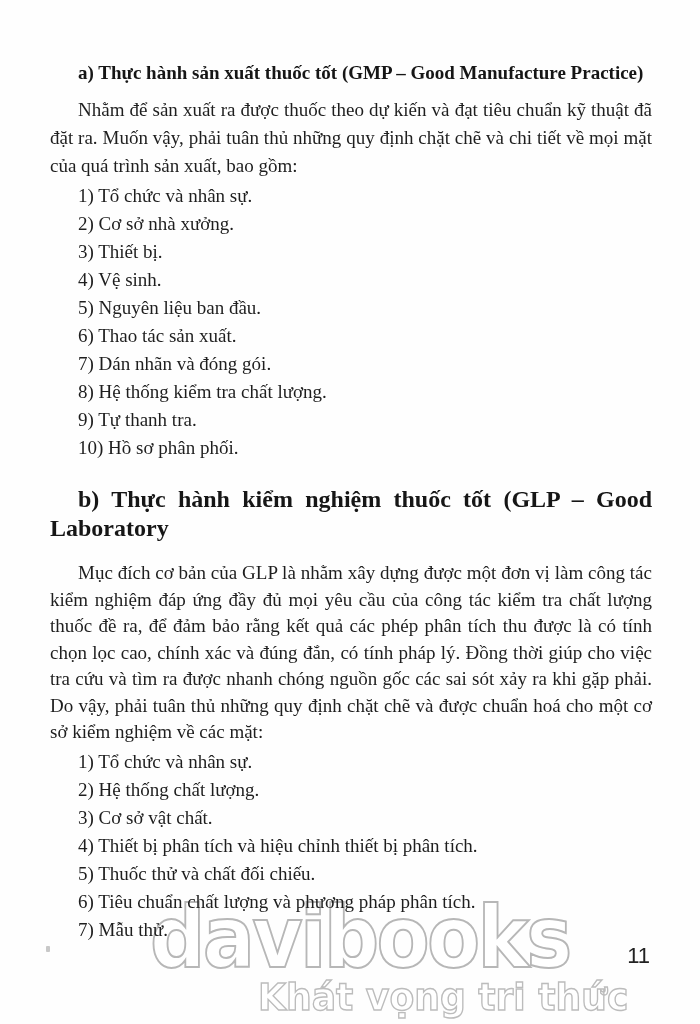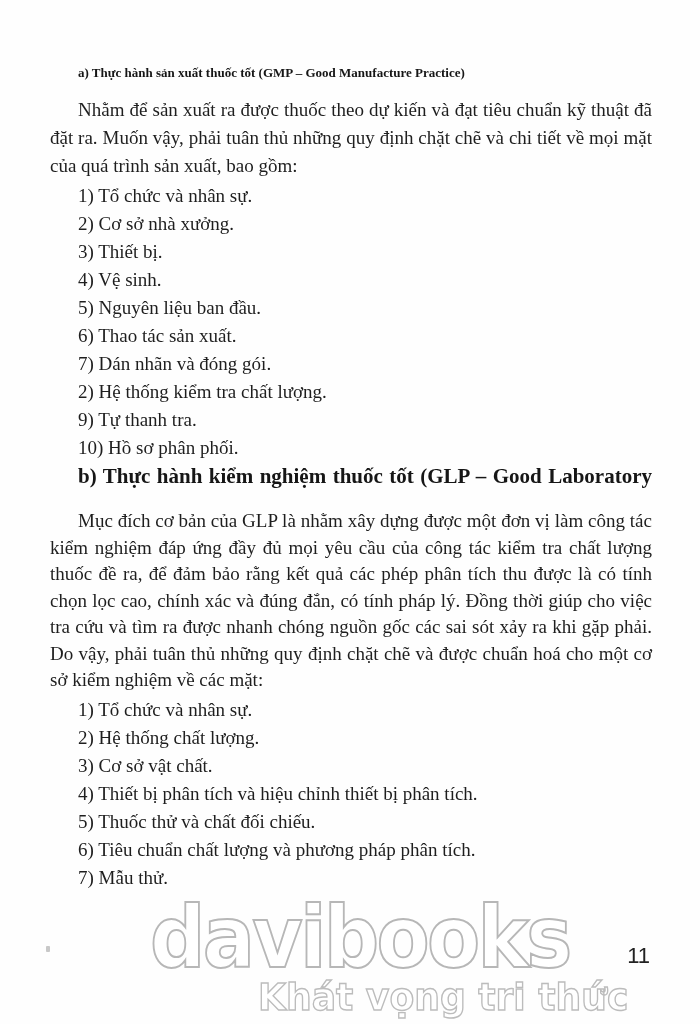--- a/index.html
+++ b/index.html
@@ -18,33 +18,33 @@
     font-family: "Liberation Serif", "DejaVu Serif", serif;
     color: #1e1e1e;
   }
   .content {
     position: relative;
     z-index: 2;
     padding: 58px 48px 0 50px;
   }
   .heading {
     font-weight: bold;
-    font-size: 13px;
+    font-size: 19px;
     margin: 0;
     color: #161616;
   }
   .heading-a {
     line-height: 30px;
     text-indent: 28px;
     white-space: nowrap;
   }
   .heading-b {
-    margin-top: 0;
+    margin-top: 23px;
     line-height: 29px;
-    font-size: 21px;
+    font-size: 24px;
   }
   .heading-b .hline1 {
     display: block;
     text-indent: 28px;
     text-align: justify;
     text-align-last: justify;
   }
   .heading-b .hline2 {
     display: block;
   }
@@ -145,21 +145,21 @@
     <p class="para">Nhằm để sản xuất ra được thuốc theo dự kiến và đạt tiêu chuẩn kỹ thuật đã đặt ra. Muốn vậy, phải tuân thủ những quy định chặt chẽ và chi tiết về mọi mặt của quá trình sản xuất, bao gồm:</p>
 
     <div class="list">
       <div class="item">1) Tổ chức và nhân sự.</div>
       <div class="item">2) Cơ sở nhà xưởng.</div>
       <div class="item">3) Thiết bị.</div>
       <div class="item">4) Vệ sinh.</div>
       <div class="item">5) Nguyên liệu ban đầu.</div>
       <div class="item">6) Thao tác sản xuất.</div>
       <div class="item">7) Dán nhãn và đóng gói.</div>
-      <div class="item">2) Hệ thống kiểm tra chất lượng.</div>
+      <div class="item">8) Hệ thống kiểm tra chất lượng.</div>
       <div class="item">9) Tự thanh tra.</div>
       <div class="item">10) Hồ sơ phân phối.</div>
     </div>
 
     <h3 class="heading heading-b">
       <span class="hline1">b) Thực hành kiểm nghiệm thuốc tốt (GLP – Good Laboratory</span>
     </h3>
 
     <p class="para para-b">Mục đích cơ bản của GLP là nhằm xây dựng được một đơn vị làm công tác kiểm nghiệm đáp ứng đầy đủ mọi yêu cầu của công tác kiểm tra chất lượng thuốc đề ra, để đảm bảo rằng kết quả các phép phân tích thu được là có tính chọn lọc cao, chính xác và đúng đắn, có tính pháp lý. Đồng thời giúp cho việc tra cứu và tìm ra được nhanh chóng nguồn gốc các sai sót xảy ra khi gặp phải. Do vậy, phải tuân thủ những quy định chặt chẽ và được chuẩn hoá cho một cơ sở kiểm nghiệm về các mặt:</p>
 

